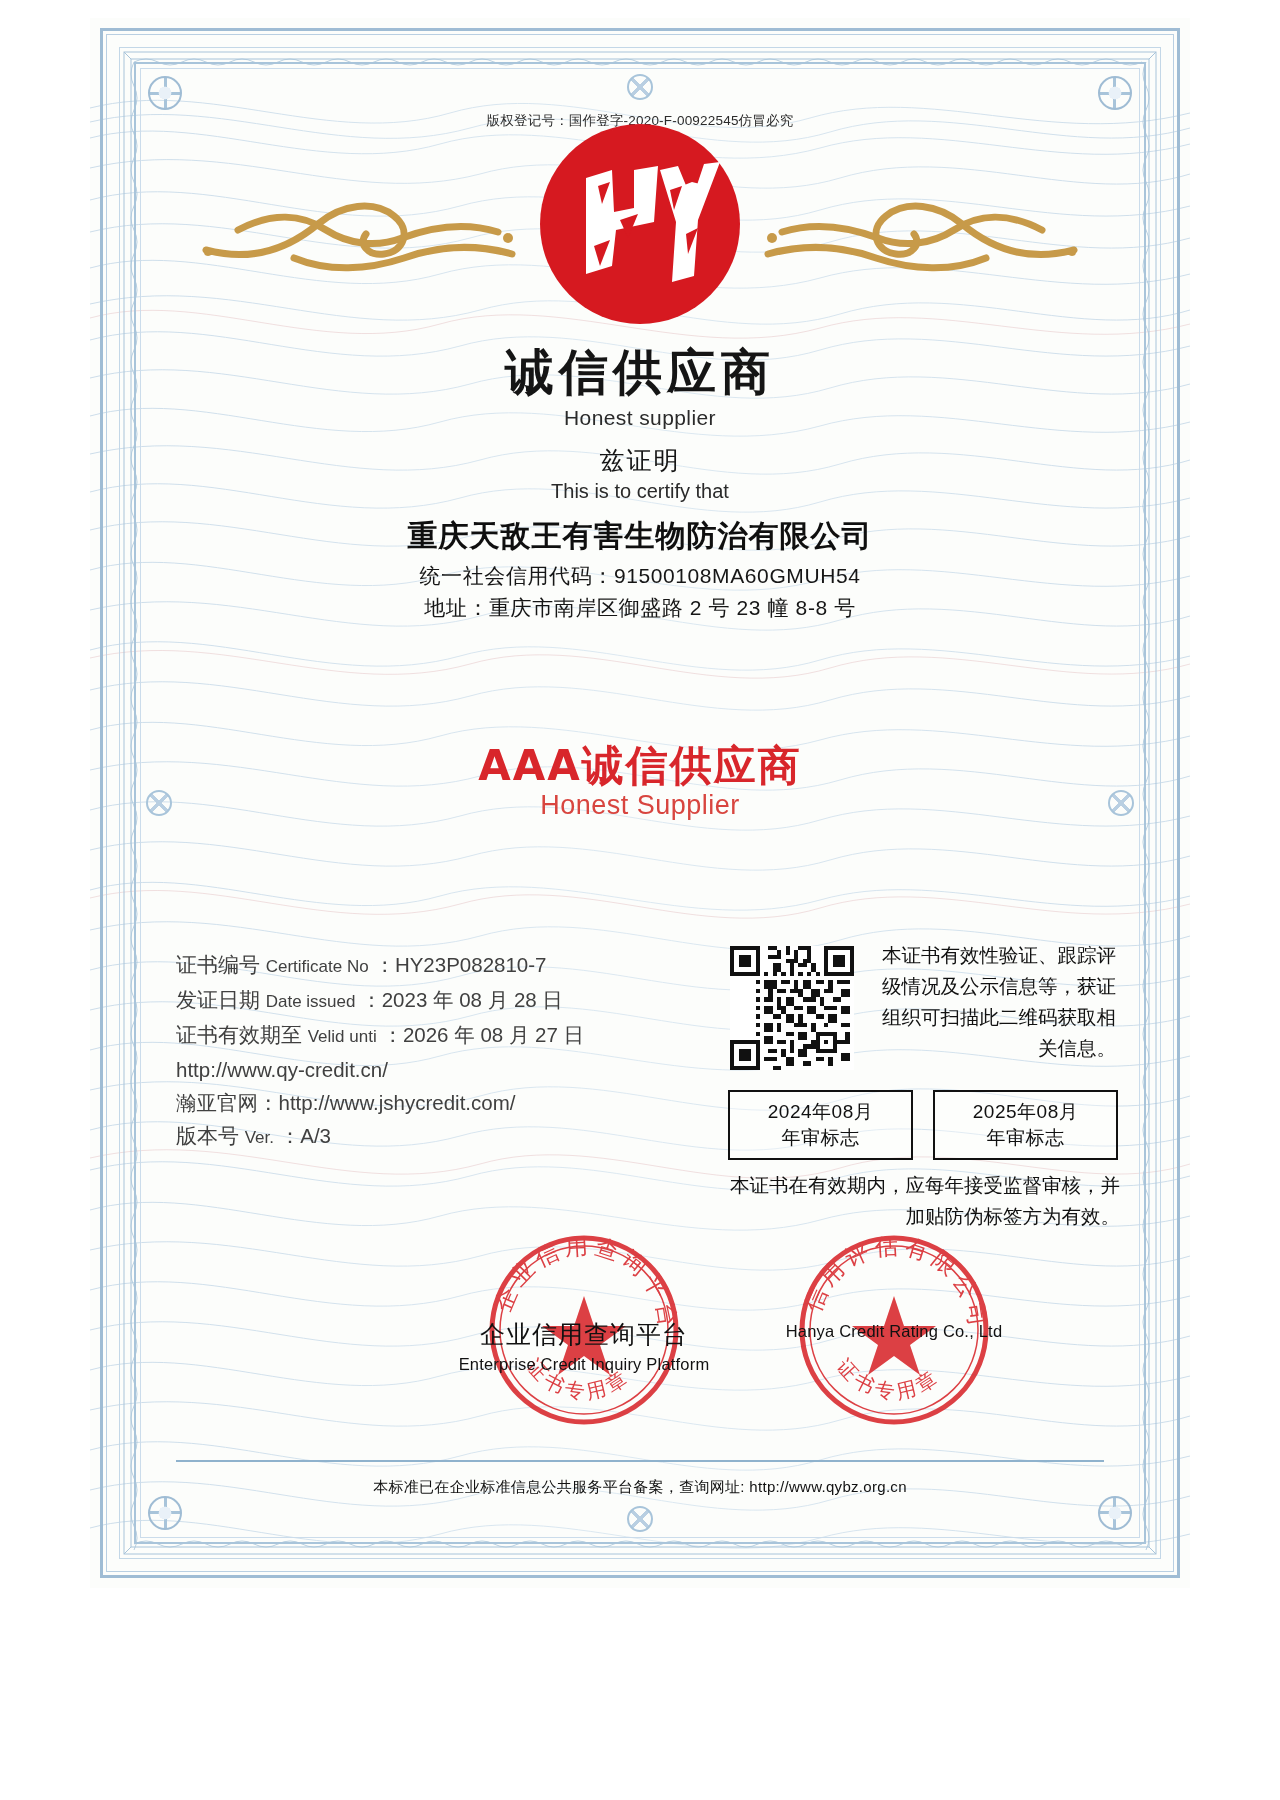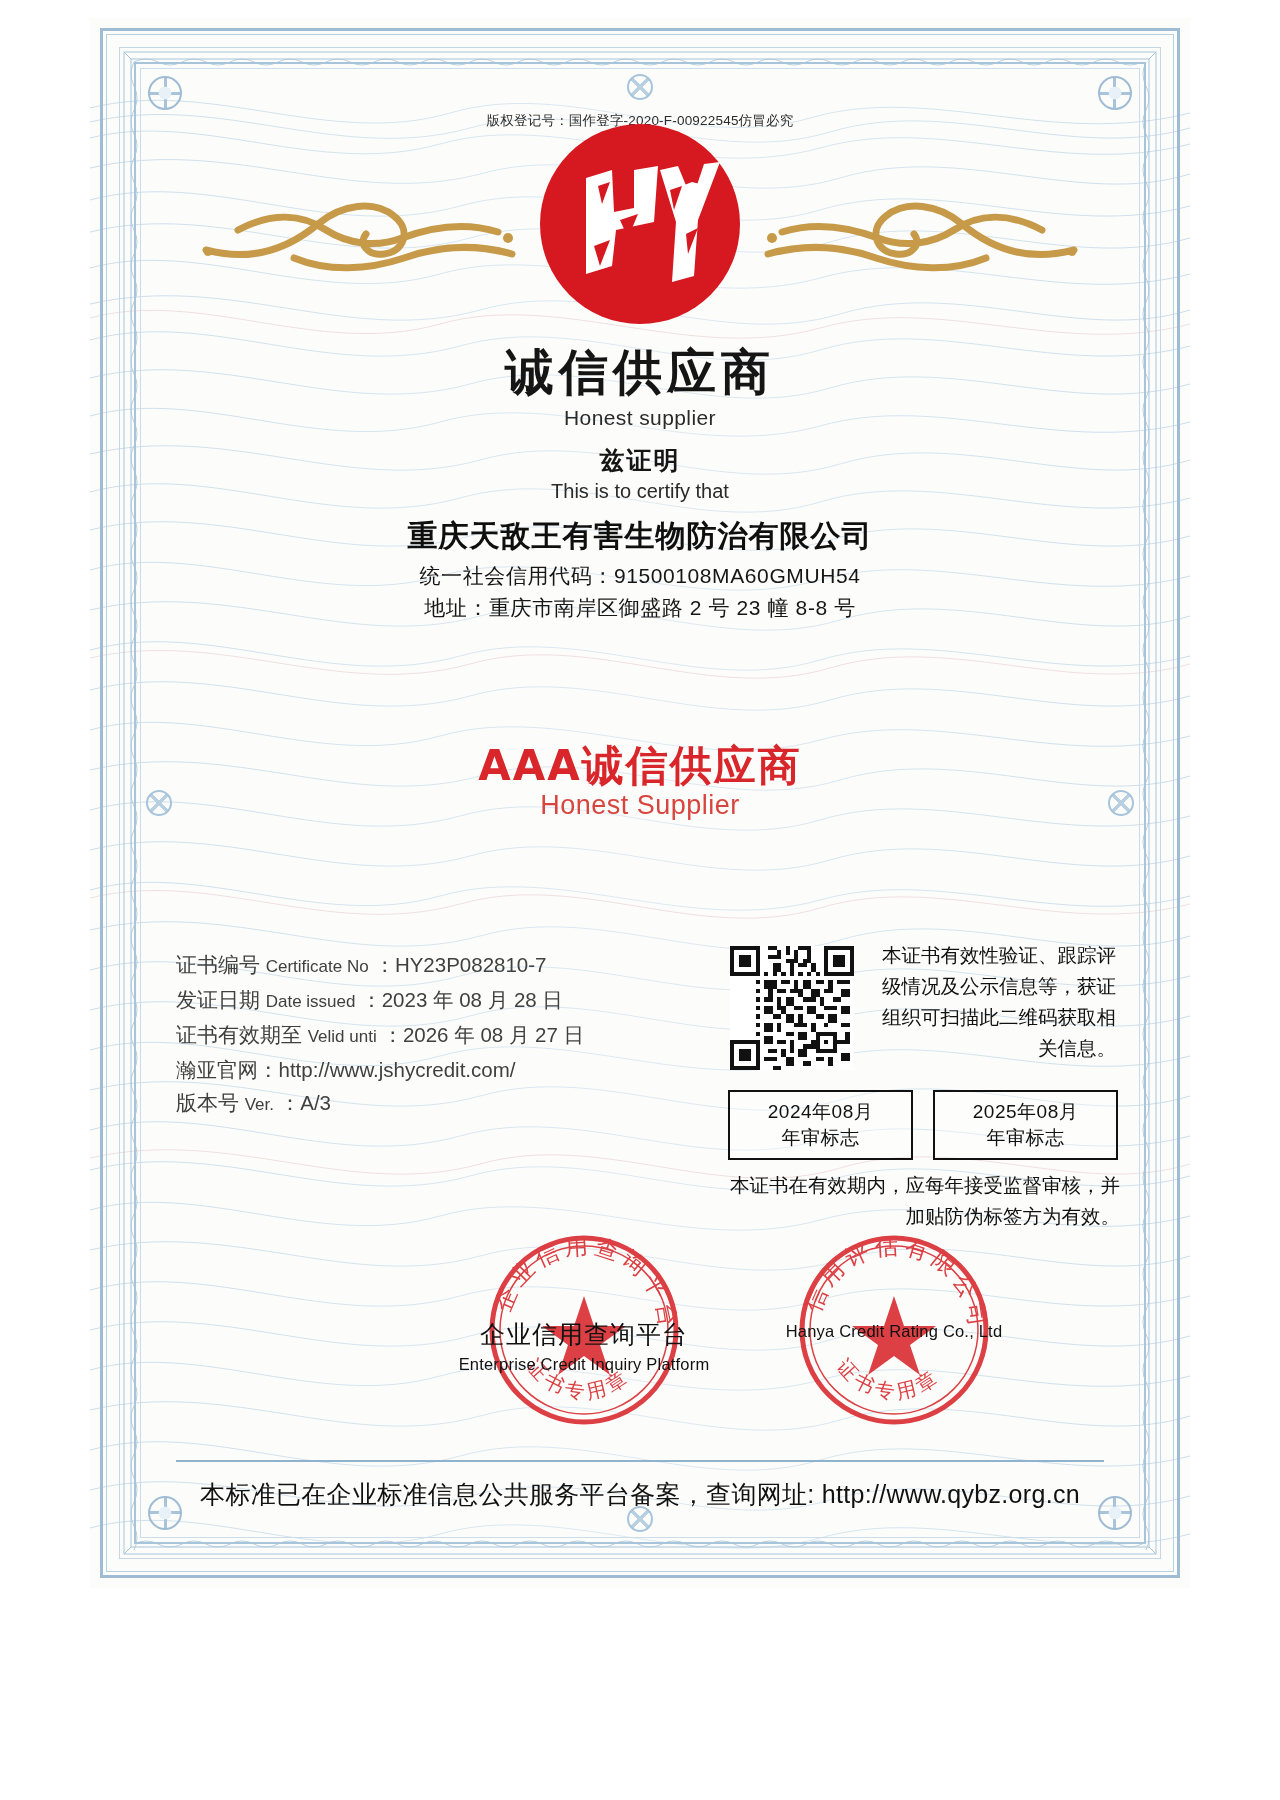--- a/index.html
+++ b/index.html
@@ -161,21 +161,20 @@
     letter-spacing: 0.4px;
   }
   .certify-cn {
     position: absolute;
     top: 366px;
     width: 100%;
     text-align: center;
     font-size: 25px;
     color: #151515;
     letter-spacing: 2px;
-    font-weight: bold;
   }
   .certify-en {
     position: absolute;
     top: 402px;
     width: 100%;
     text-align: center;
     font-size: 20px;
     color: #2a2a2a;
   }
   .company {
@@ -340,21 +339,21 @@
 
   .footer-band {
     position: absolute;
     left: 26px; right: 26px;
     top: 1382px;
     border-top: 2px solid #8fb2cd;
     padding-top: 16px;
     text-align: center;
   }
   .footer-text {
-    font-size: 25px;
+    font-size: 15px;
     color: #111;
     letter-spacing: 0.3px;
   }
 </style>
 </head>
 <body>
 
 <div id="cert">
 
   <div class="wave-bg">
@@ -523,20 +522,21 @@
       <div class="row">
         <span class="lbl-cn">发证日期</span>
         <span class="lbl-en">Date issued</span>
         <span class="val">：2023 年 08 月 28 日</span>
       </div>
       <div class="row">
         <span class="lbl-cn">证书有效期至</span>
         <span class="lbl-en">Velid unti</span>
         <span class="val">：2026 年 08 月 27 日</span>
       </div>
+      <div class="url-row">http://www.qy-credit.cn/</div>
       <div class="url-row">瀚亚官网：http://www.jshycredit.com/</div>
       <div class="row">
         <span class="lbl-cn">版本号</span>
         <span class="lbl-en">Ver.</span>
         <span class="val">：A/3</span>
       </div>
     </div>
 
     <div class="qr-wrap">
       <svg viewBox="0 0 29 29" shape-rendering="crispEdges" xmlns="http://www.w3.org/2000/svg">

